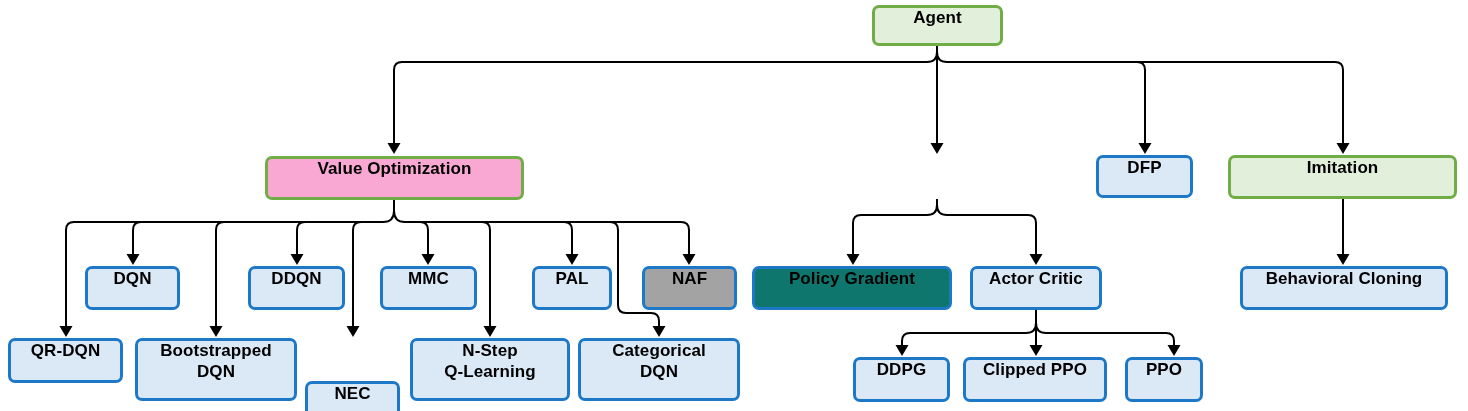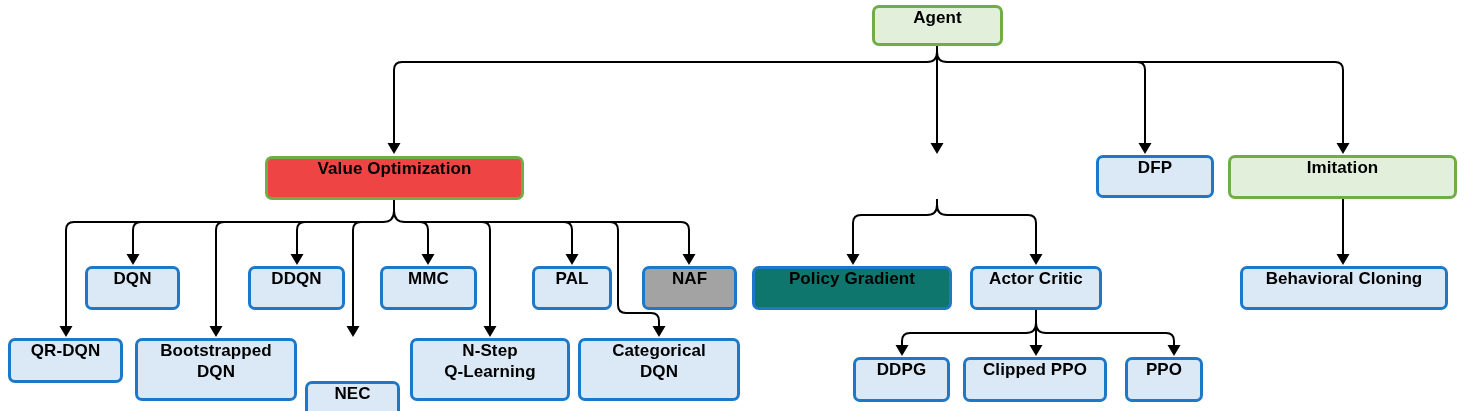--- a/index.html
+++ b/index.html
@@ -60,24 +60,24 @@
       <polygon points="902,356 895.5,345 908.5,345" fill="#000000"></polygon>
       <path d="M1036,310 V323 Q1036,333 1046,333 H1166 Q1174,333 1174,341 V346" fill="none" stroke="#000000" stroke-width="2"></path>
       <polygon points="1174,356 1167.5,345 1180.5,345" fill="#000000"></polygon>
       <path d="M1343,199 V255" fill="none" stroke="#000000" stroke-width="2"></path>
       <polygon points="1343,265 1336.5,254 1349.5,254" fill="#000000"></polygon>
     </svg>
   <div class="node-layer">
       <div class="node category" style="left: 872px; top: 5px; width: 131px; height: 41px; color: rgb(0, 0, 0); background: rgb(226, 239, 218); border: 3px solid rgb(112, 173, 71);">
         <span>Agent</span>
       </div>
-      <div class="node category" style="left: 265px; top: 156px; width: 259px; height: 44px; color: rgb(0, 0, 0); background: #ef4444; border: 3px solid rgb(112, 173, 71);">
+      <div class="node category" style="left: 265px; top: 156px; width: 259px; height: 44px; color: rgb(0, 0, 0); background: #f9a8d4; border: 3px solid rgb(112, 173, 71);">
         <span>Value Optimization</span>
       </div>
-      <div class="node algorithm" style="left: 1096px; top: 155px; width: 118px; height: 43px; color: rgb(0, 0, 0); background: rgb(219, 233, 247); border: 3px solid rgb(30, 120, 200);">
+      <div class="node algorithm" style="left: 1096px; top: 155px; width: 97px; height: 43px; color: rgb(0, 0, 0); background: rgb(219, 233, 247); border: 3px solid rgb(30, 120, 200);">
         <span>DFP</span>
       </div>
       <div class="node category" style="left: 1228px; top: 155px; width: 229px; height: 44px; color: rgb(0, 0, 0); background: rgb(226, 239, 218); border: 3px solid rgb(112, 173, 71);">
         <span>Imitation</span>
       </div>
       <div class="node algorithm" style="left: 85px; top: 266px; width: 95px; height: 44px; color: rgb(0, 0, 0); background: rgb(219, 233, 247); border: 3px solid rgb(30, 120, 200);">
         <span>DQN</span>
       </div>
       <div class="node algorithm" style="left: 248px; top: 266px; width: 97px; height: 44px; color: rgb(0, 0, 0); background: rgb(219, 233, 247); border: 3px solid rgb(30, 120, 200);">
         <span>DDQN</span>

